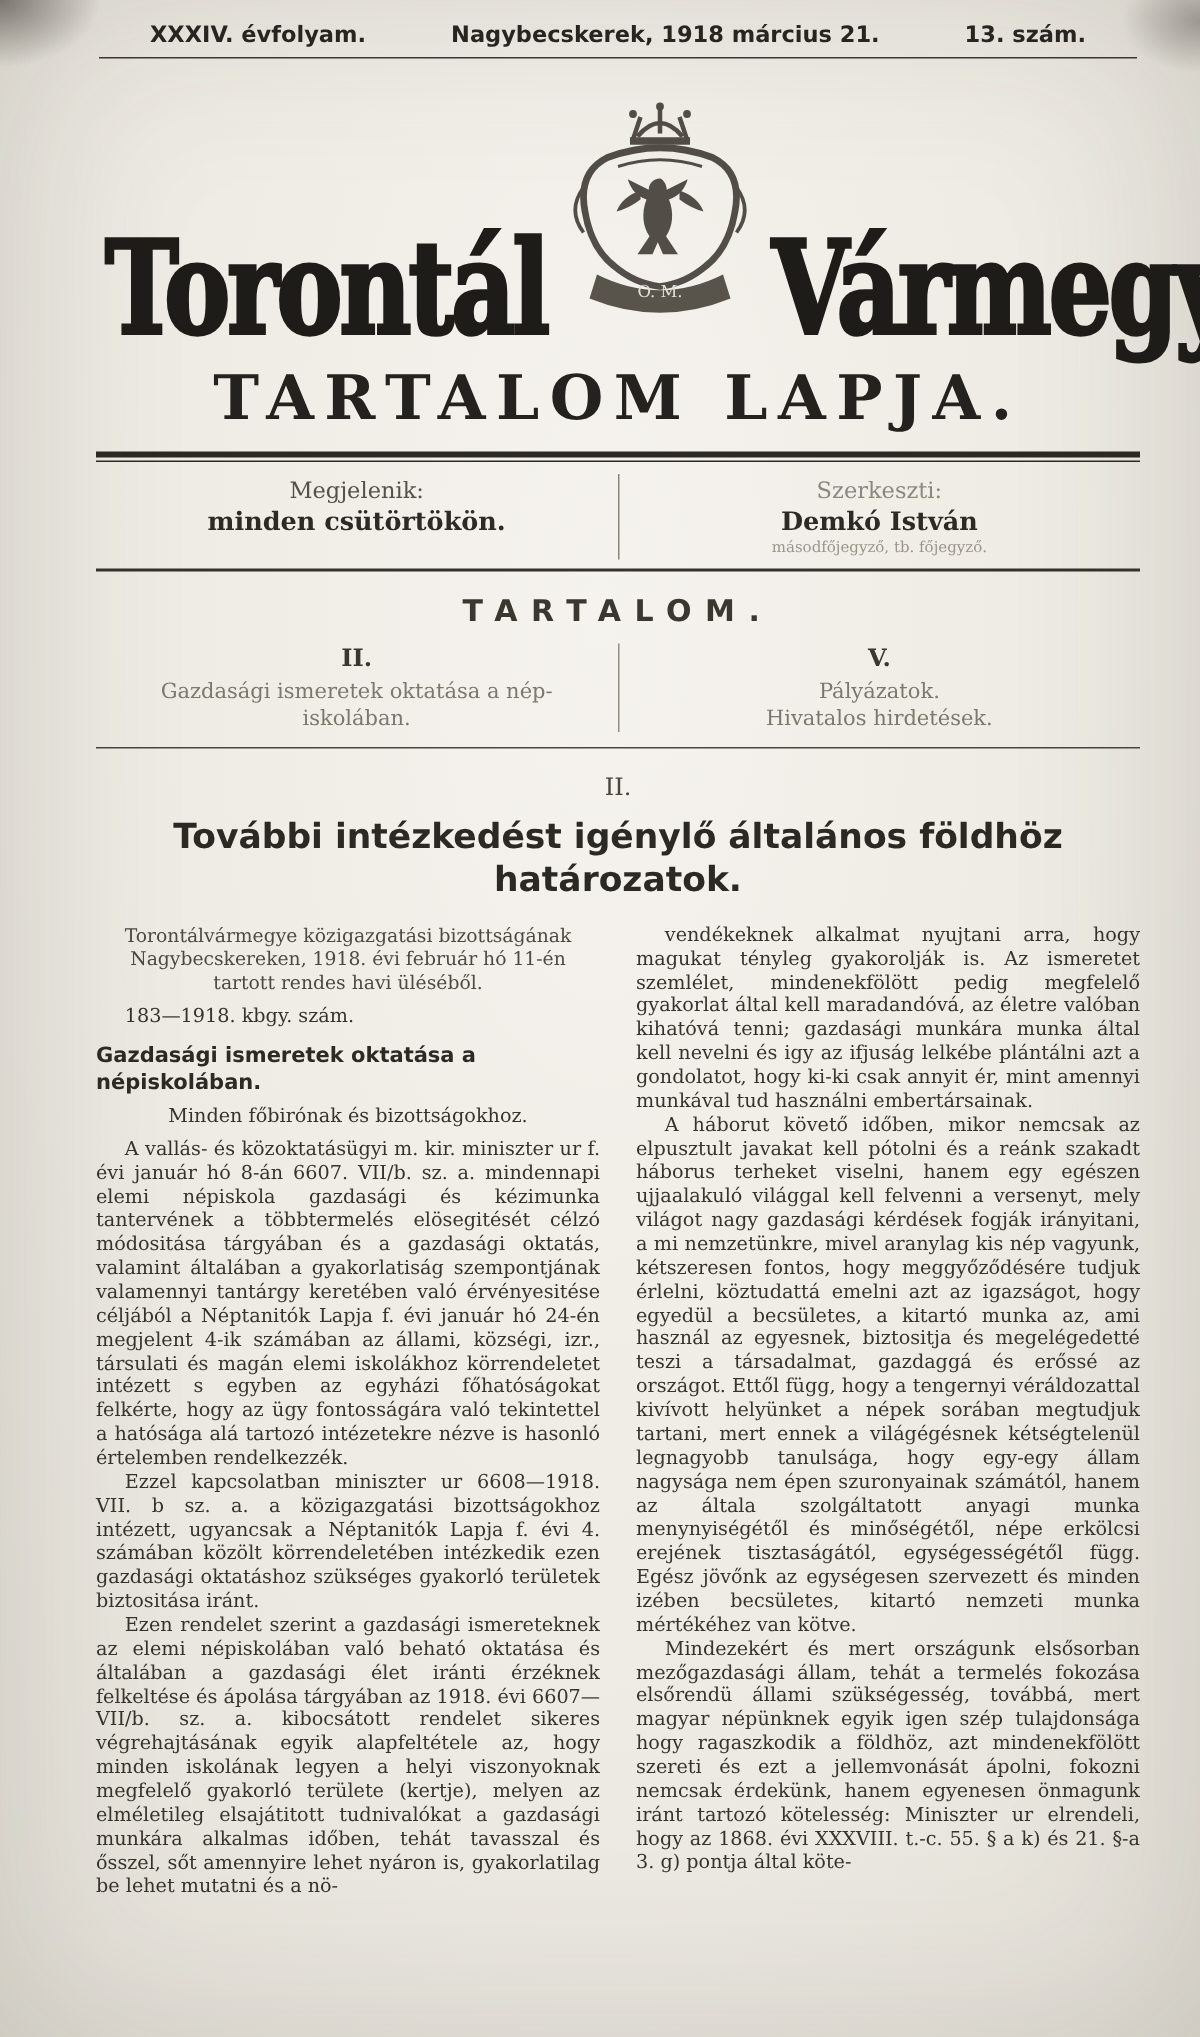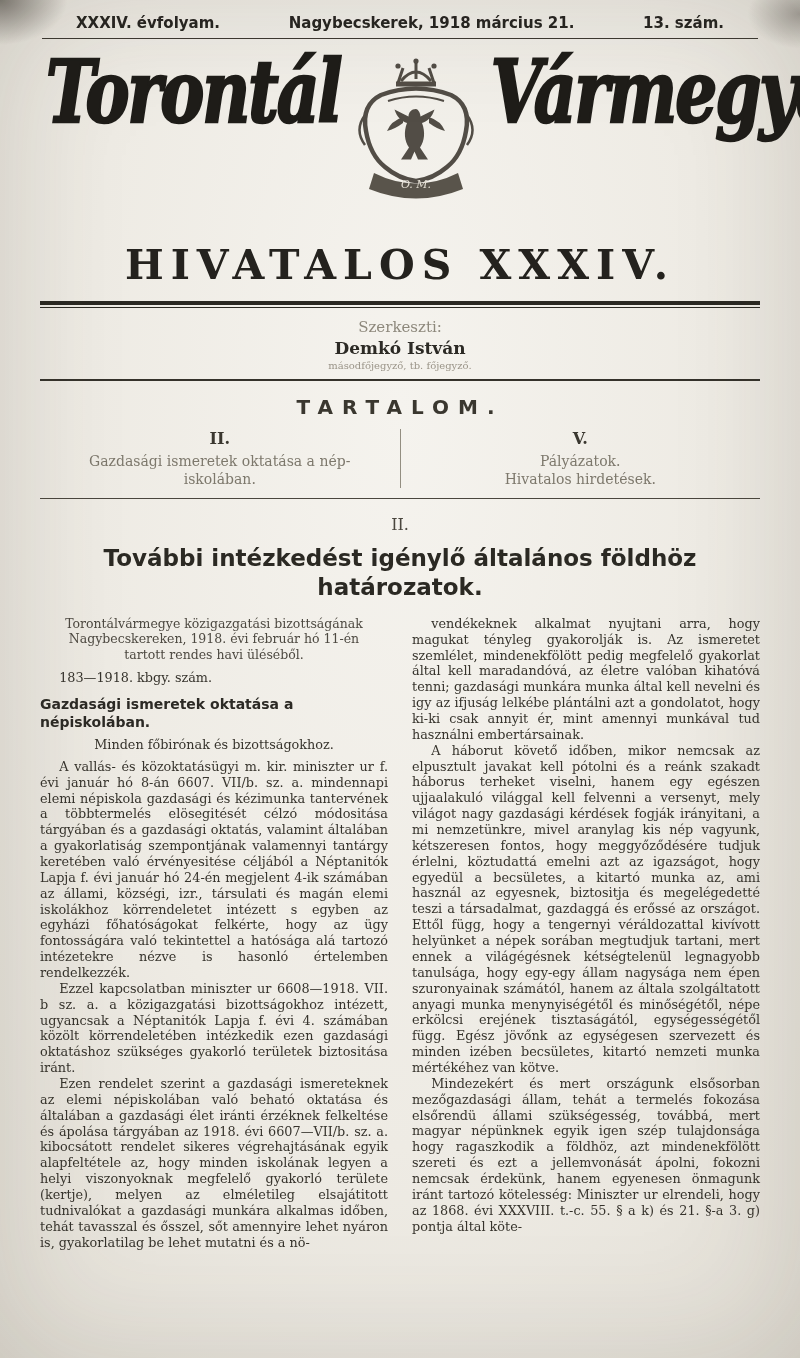--- a/index.html
+++ b/index.html
@@ -5,36 +5,36 @@
   * { margin:0; padding:0; box-sizing:border-box; }
   html,body { width:800px; background:#d8d4cc; }
   body { font-family:"DejaVu Serif", serif; }
 
   .page{
     position:relative; width:800px; height:1358px; overflow:hidden;
     background:
       radial-gradient(90px 60px at 0px 0px, rgba(45,40,33,.55), transparent 75%),
       radial-gradient(70px 46px at 800px 14px, rgba(45,40,33,.35), transparent 75%),
       radial-gradient(ellipse at 50% 30%, #f5f3ee 0%, #eeebe4 55%, #e3dfd6 100%);
-    color:#2e2b26; padding:8px 40px 0 40px;
+    color:#2e2b26; padding:8px 40px 0 64px;
   }
   .page::before{
     content:""; position:absolute; inset:0; pointer-events:none;
     box-shadow: inset 0 0 130px rgba(70,62,48,.16);
   }
 
   
   .topbar{ display:flex; justify-content:space-between; align-items:baseline;
     padding:6px 36px 4px 36px; font-family:"DejaVu Sans", sans-serif;
     font-weight:bold; font-size:15px; color:#262420; }
   .rule-thin{ border-top:1.5px solid #3c3831; margin:2px 2px 0 2px; }
 
   
-  .masthead{ display:flex; justify-content:space-between; align-items:flex-start;
-    margin:14px 6px 0 6px; height:178px;font-style:italic; }
+  .masthead{ display:flex; justify-content:space-between; align-items:flex-end;
+    margin:14px 6px 0 6px; height:178px; }
   .mast-title{ font-family:"DejaVu Serif", serif; font-weight:bold; font-size:66px;
     letter-spacing:-2px; color:#1e1c18; -webkit-text-stroke:2px #1e1c18;
     display:inline-block; transform:scaleY(1.3); white-space:nowrap; }
   .emblem{ width:152px; height:168px; display:flex; align-items:center; justify-content:center; }
 
   .subtitle{ text-align:center; font-family:"DejaVu Serif", serif; font-weight:bold;
     font-size:41px; letter-spacing:7px; color:#24221e; margin-top:10px; }
 
   .rule-double{ margin:12px 0 0 0; border-top:4px solid #2b2923; height:7px;
     border-bottom:1.5px solid #2b2923; }
@@ -106,25 +106,29 @@
           <path d="M62 60 q-12 4 -16 14 q8 -2 16 -8 z"></path>
           <path d="M88 60 q12 4 16 14 q-8 -2 -16 -8 z"></path>
         </g>
         <path d="M33 116 q42 21 84 0 l5 16 q-47 19 -94 0 z" fill="#4c473d" opacity="0.92"></path>
         <text x="75" y="131" text-anchor="middle" font-size="11" fill="#e4dfd4">O. M.</text>
       </svg>
     </span>
     <span class="mast-title">Vármegye</span>
   </div>
 
-  <div class="subtitle">HIVATALOS XXXIV.</div>
+  <div class="subtitle">TARTALOM LAPJA.</div>
 
   <div class="rule-double"></div>
 
   <div class="infobar">
+    <div class="info-cell">
+      <div class="info-label">Megjelenik:</div>
+      <div class="info-strong">minden csütörtökön.</div>
+    </div>
     <div class="info-cell">
       <div class="info-label faint">Szerkeszti:</div>
       <div class="info-strong">Demkó István</div>
       <div class="info-sub">másodfőjegyző, tb. főjegyző.</div>
     </div>
   </div>
 
   <div class="rule-medium"></div>
 
   <div class="toc">

